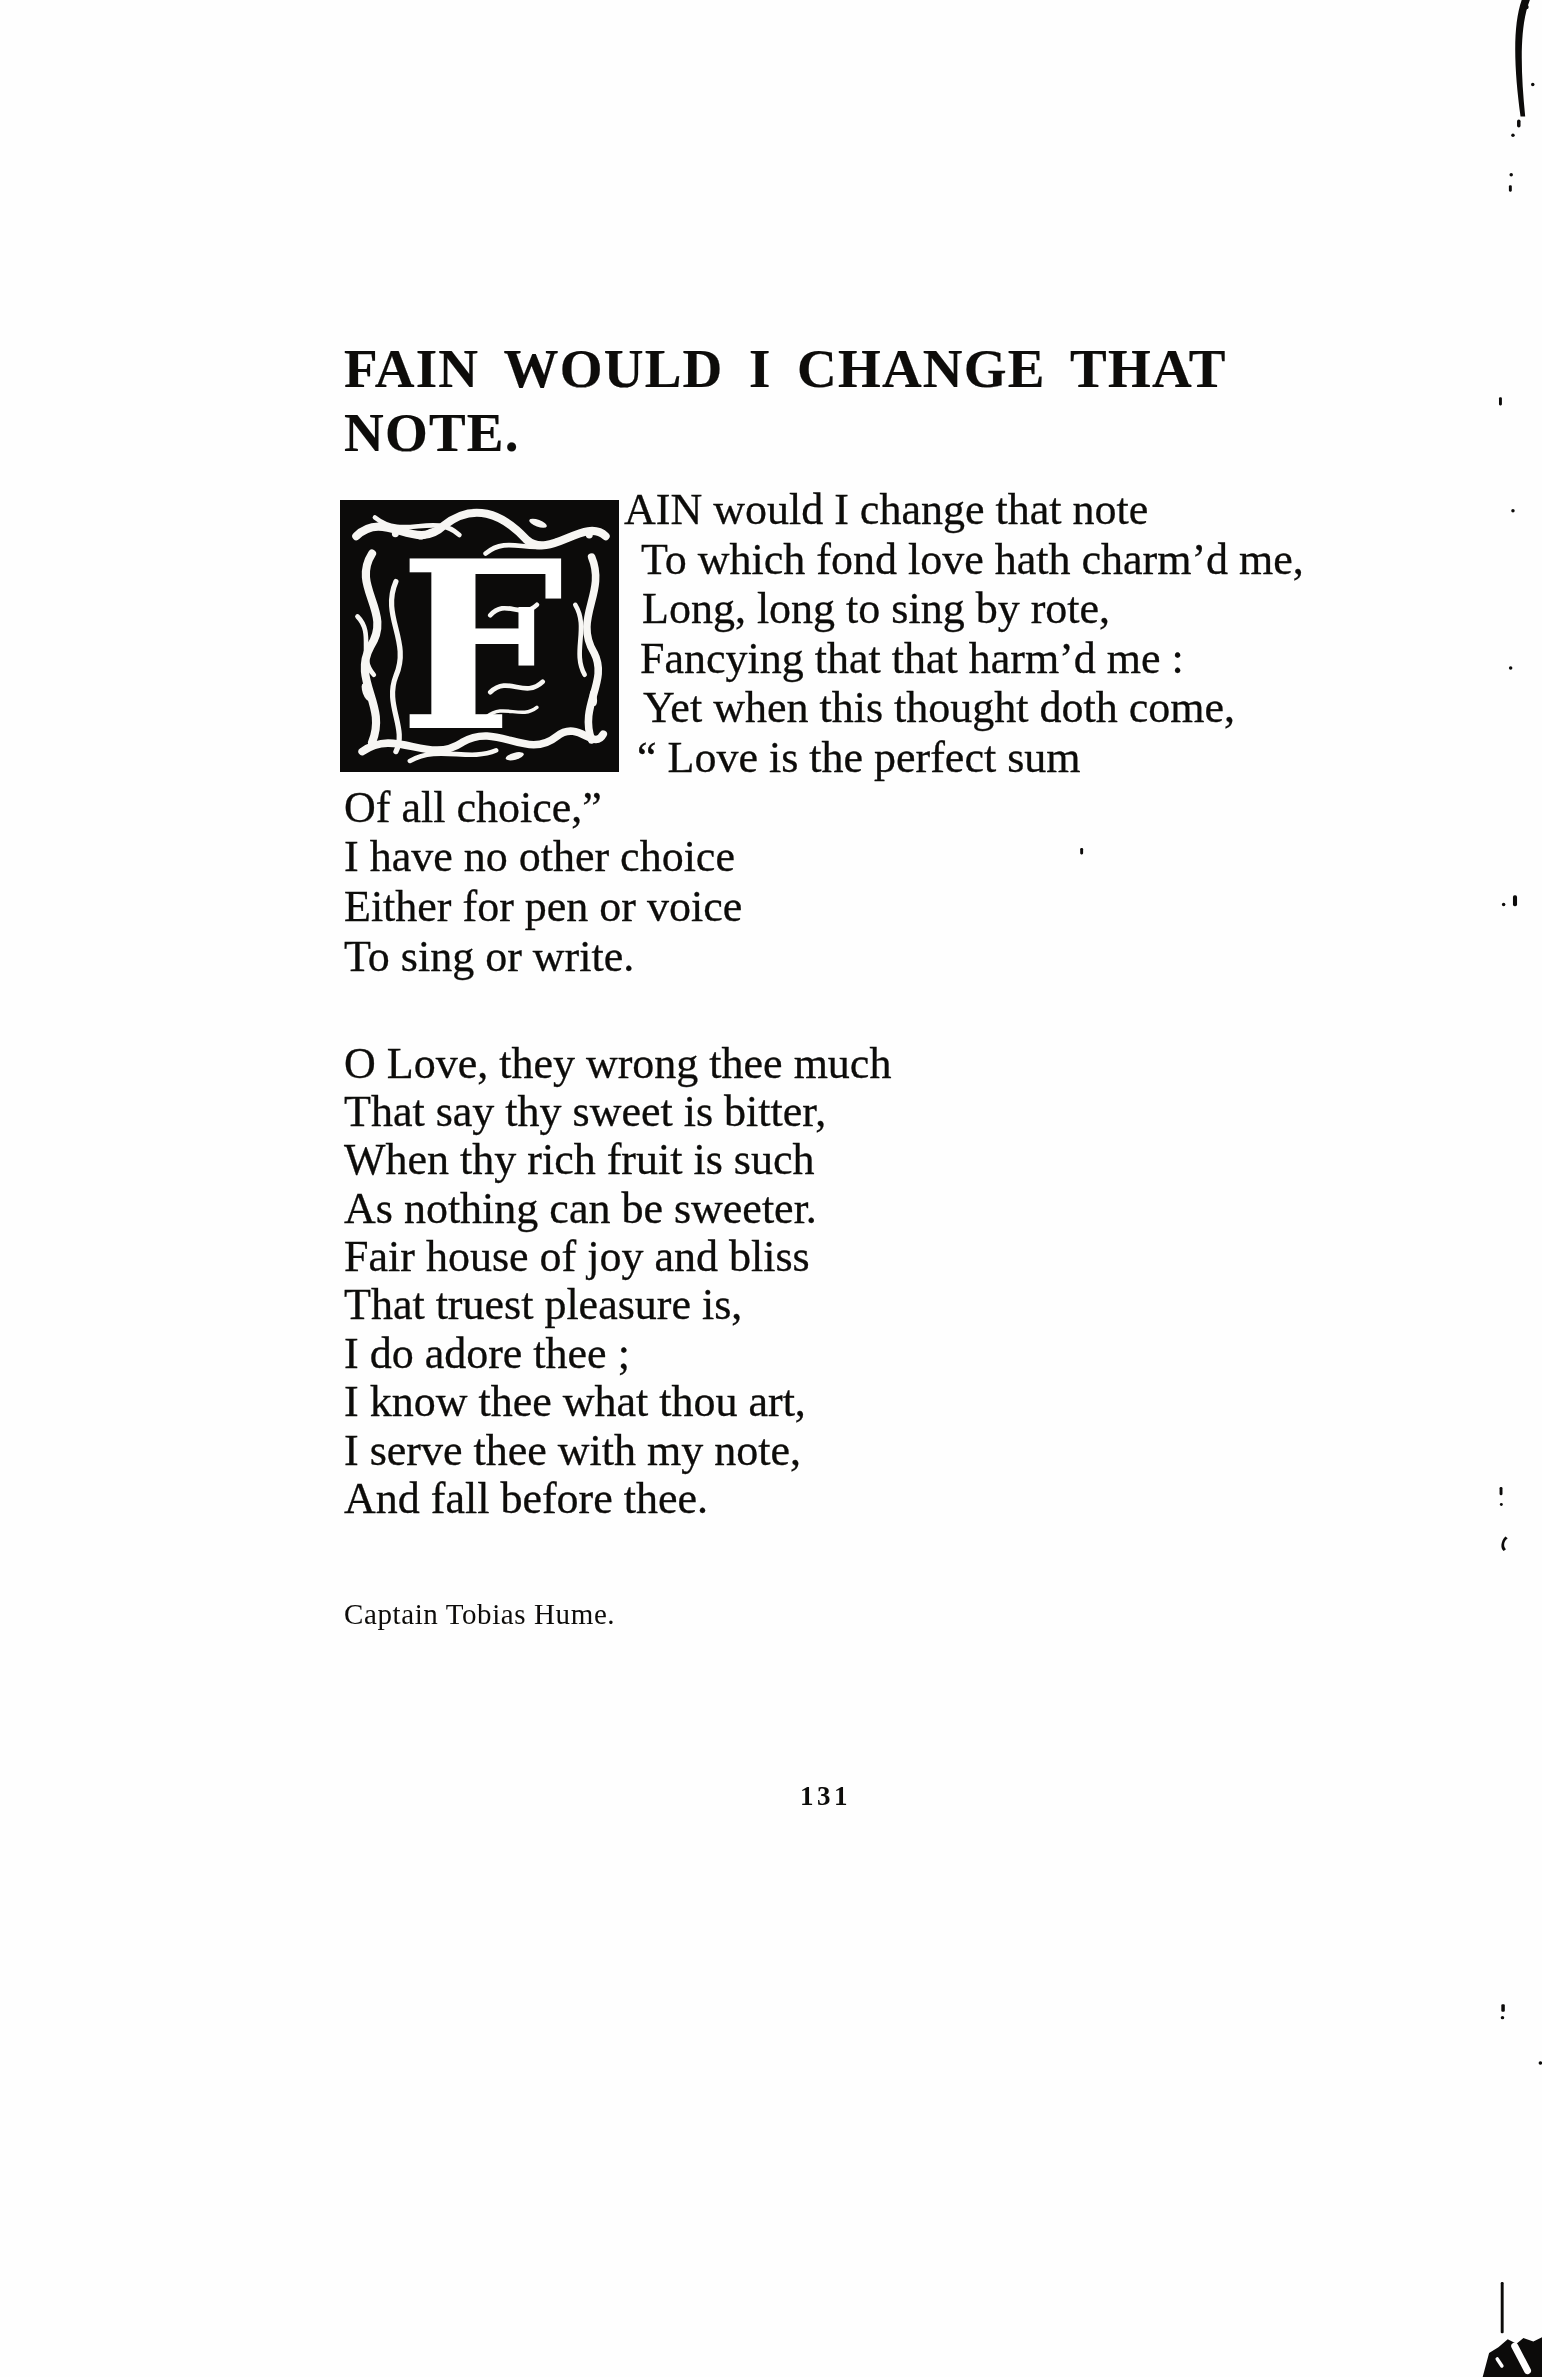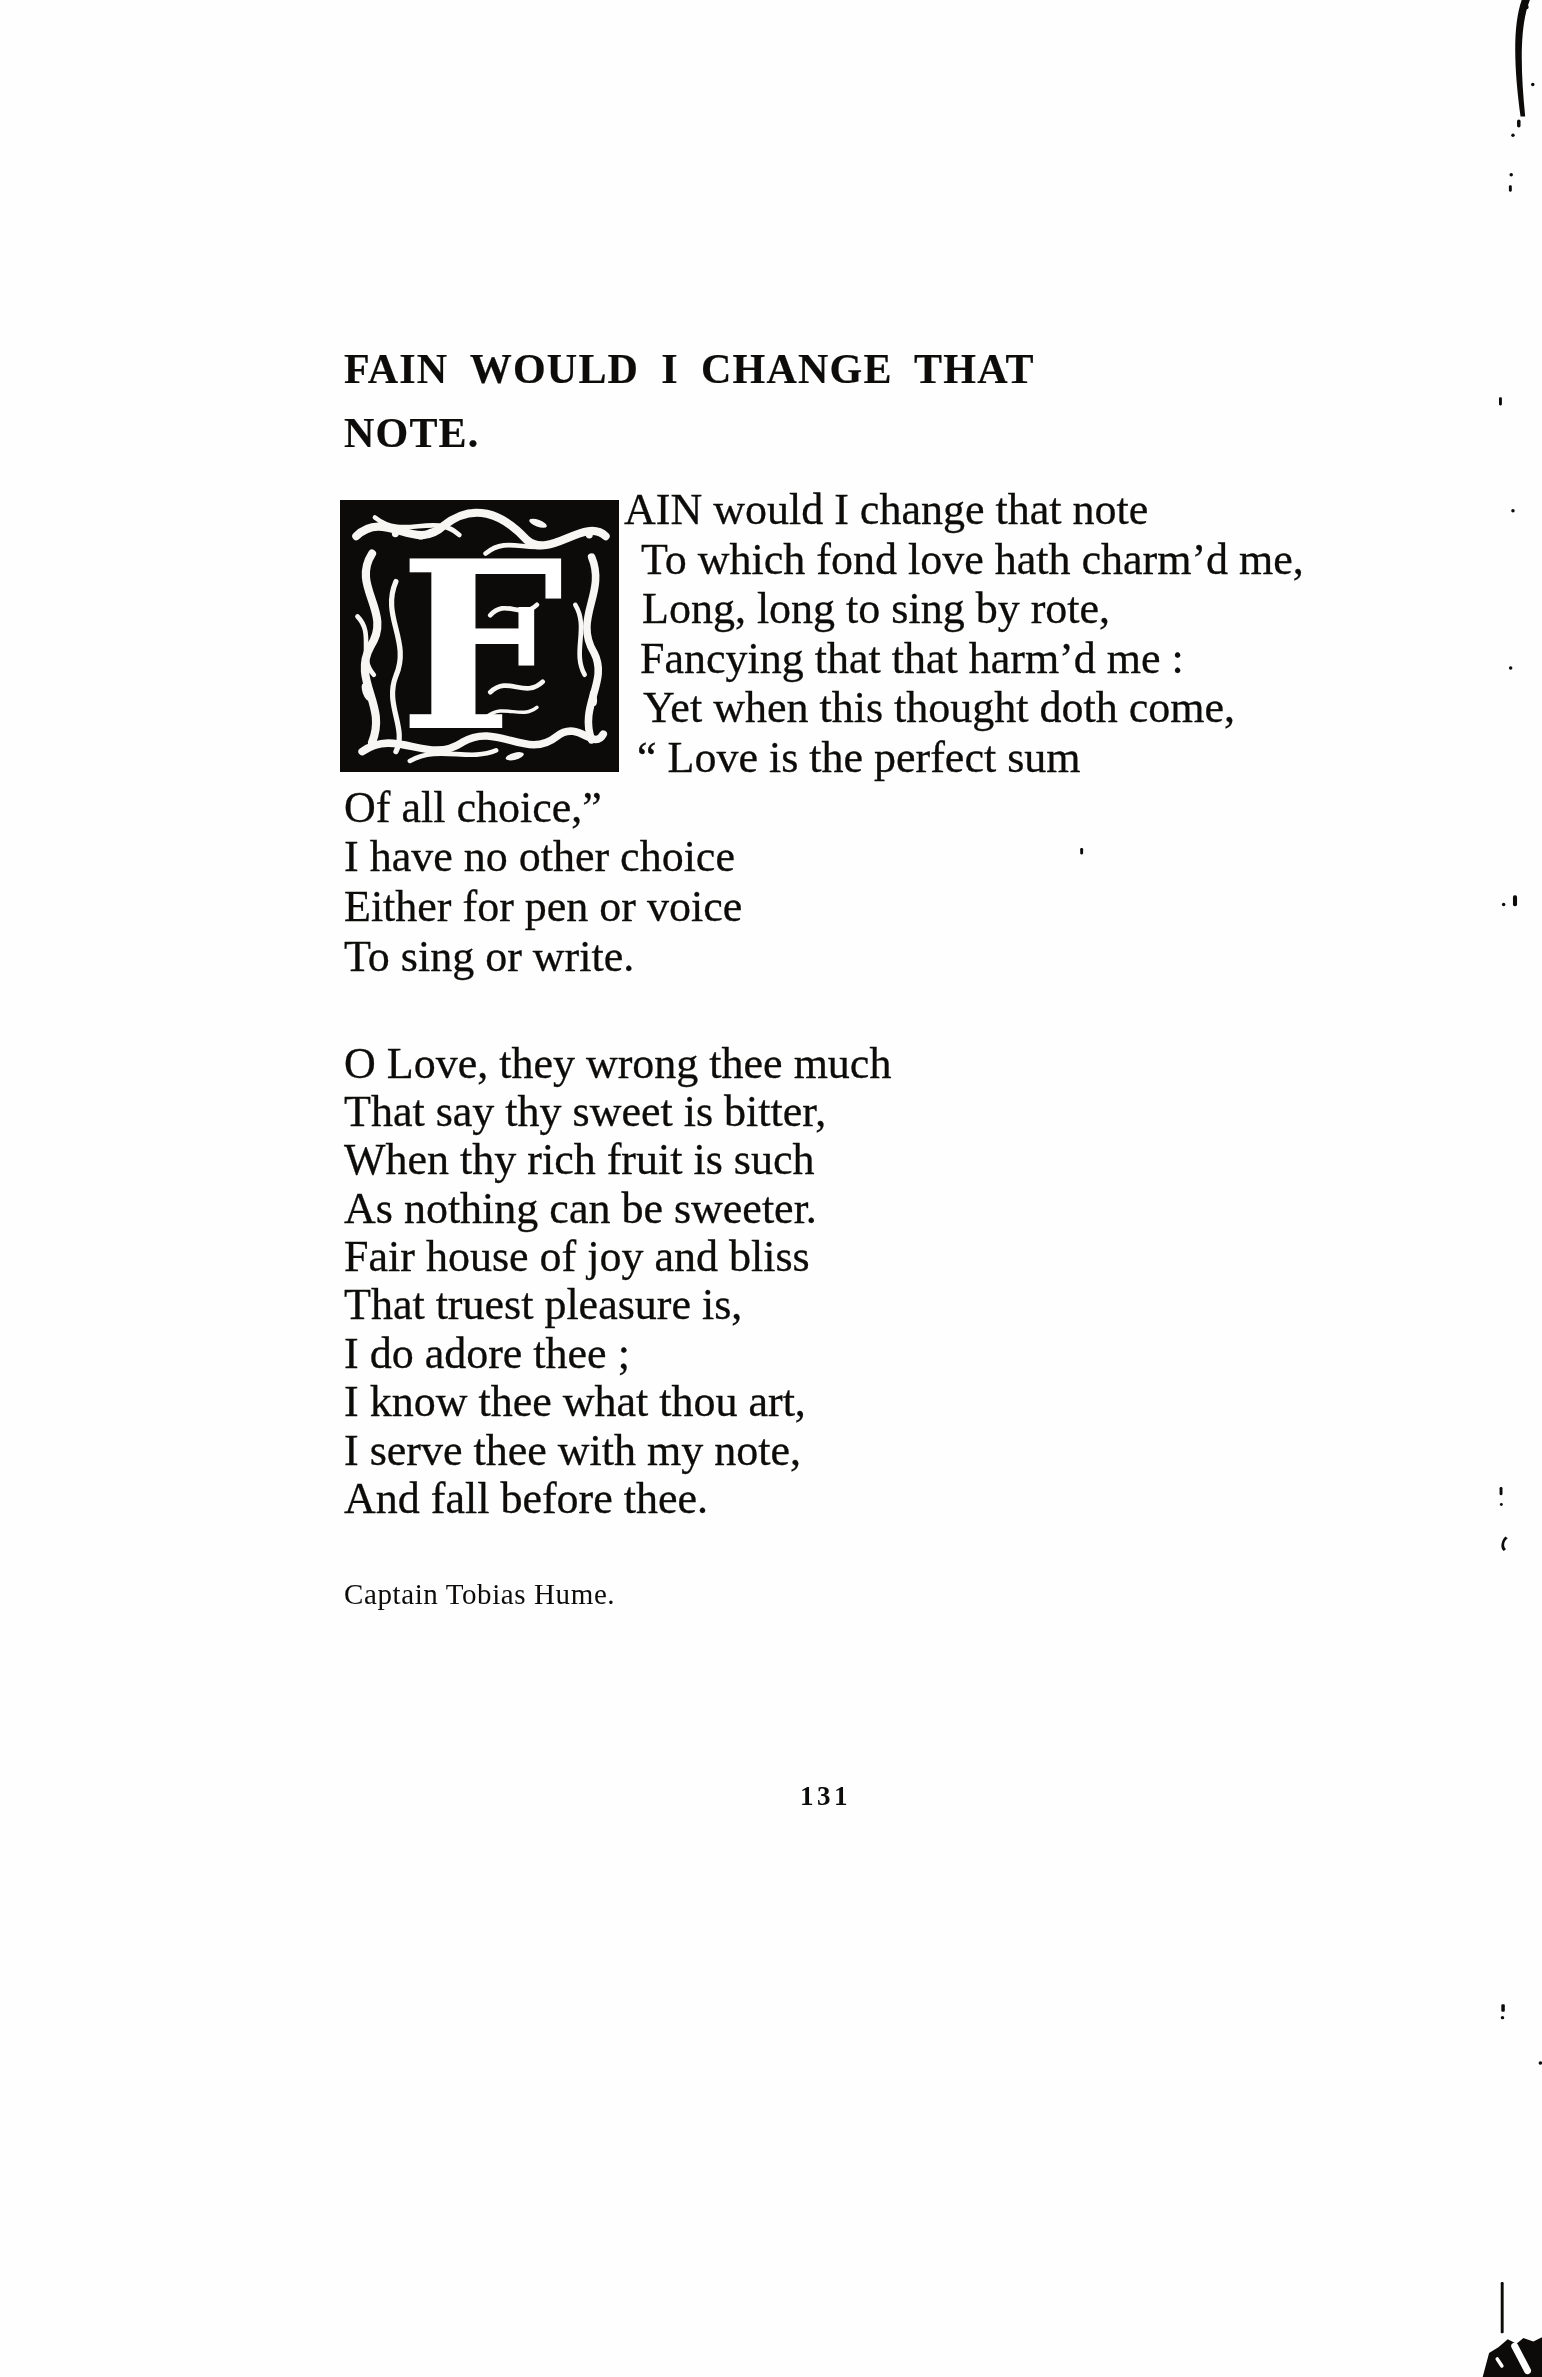--- a/index.html
+++ b/index.html
@@ -6,41 +6,42 @@
   .page{
     position:relative;
     width:1543px;height:2377px;
     background:#fefefe;
     overflow:hidden;
     font-family:"Liberation Serif", serif;
     color:#0d0c0a;
   }
   .title-line{
     position:absolute;
-    font-size:42px;
+    font-size:55px;
     font-weight:700;
     letter-spacing:1.2px;
     word-spacing:10.5px;
     line-height:64px;
     white-space:nowrap;
     -webkit-text-stroke:0.2px #0d0c0a;
   }
   .pline{
     position:absolute;
     font-size:44px;
     line-height:50px;
     white-space:nowrap;
     -webkit-text-stroke:0.3px #0d0c0a;
   }
   .attribution{
     position:absolute;
     font-size:29px;
     line-height:35px;
     letter-spacing:0.6px;
     white-space:nowrap;
+    margin-top:20px;
   }
   .page-number{
     position:absolute;
     font-size:27px;
     line-height:29px;
     letter-spacing:3.5px;
     font-weight:700;
     white-space:nowrap;
   }
   .dropcap{

